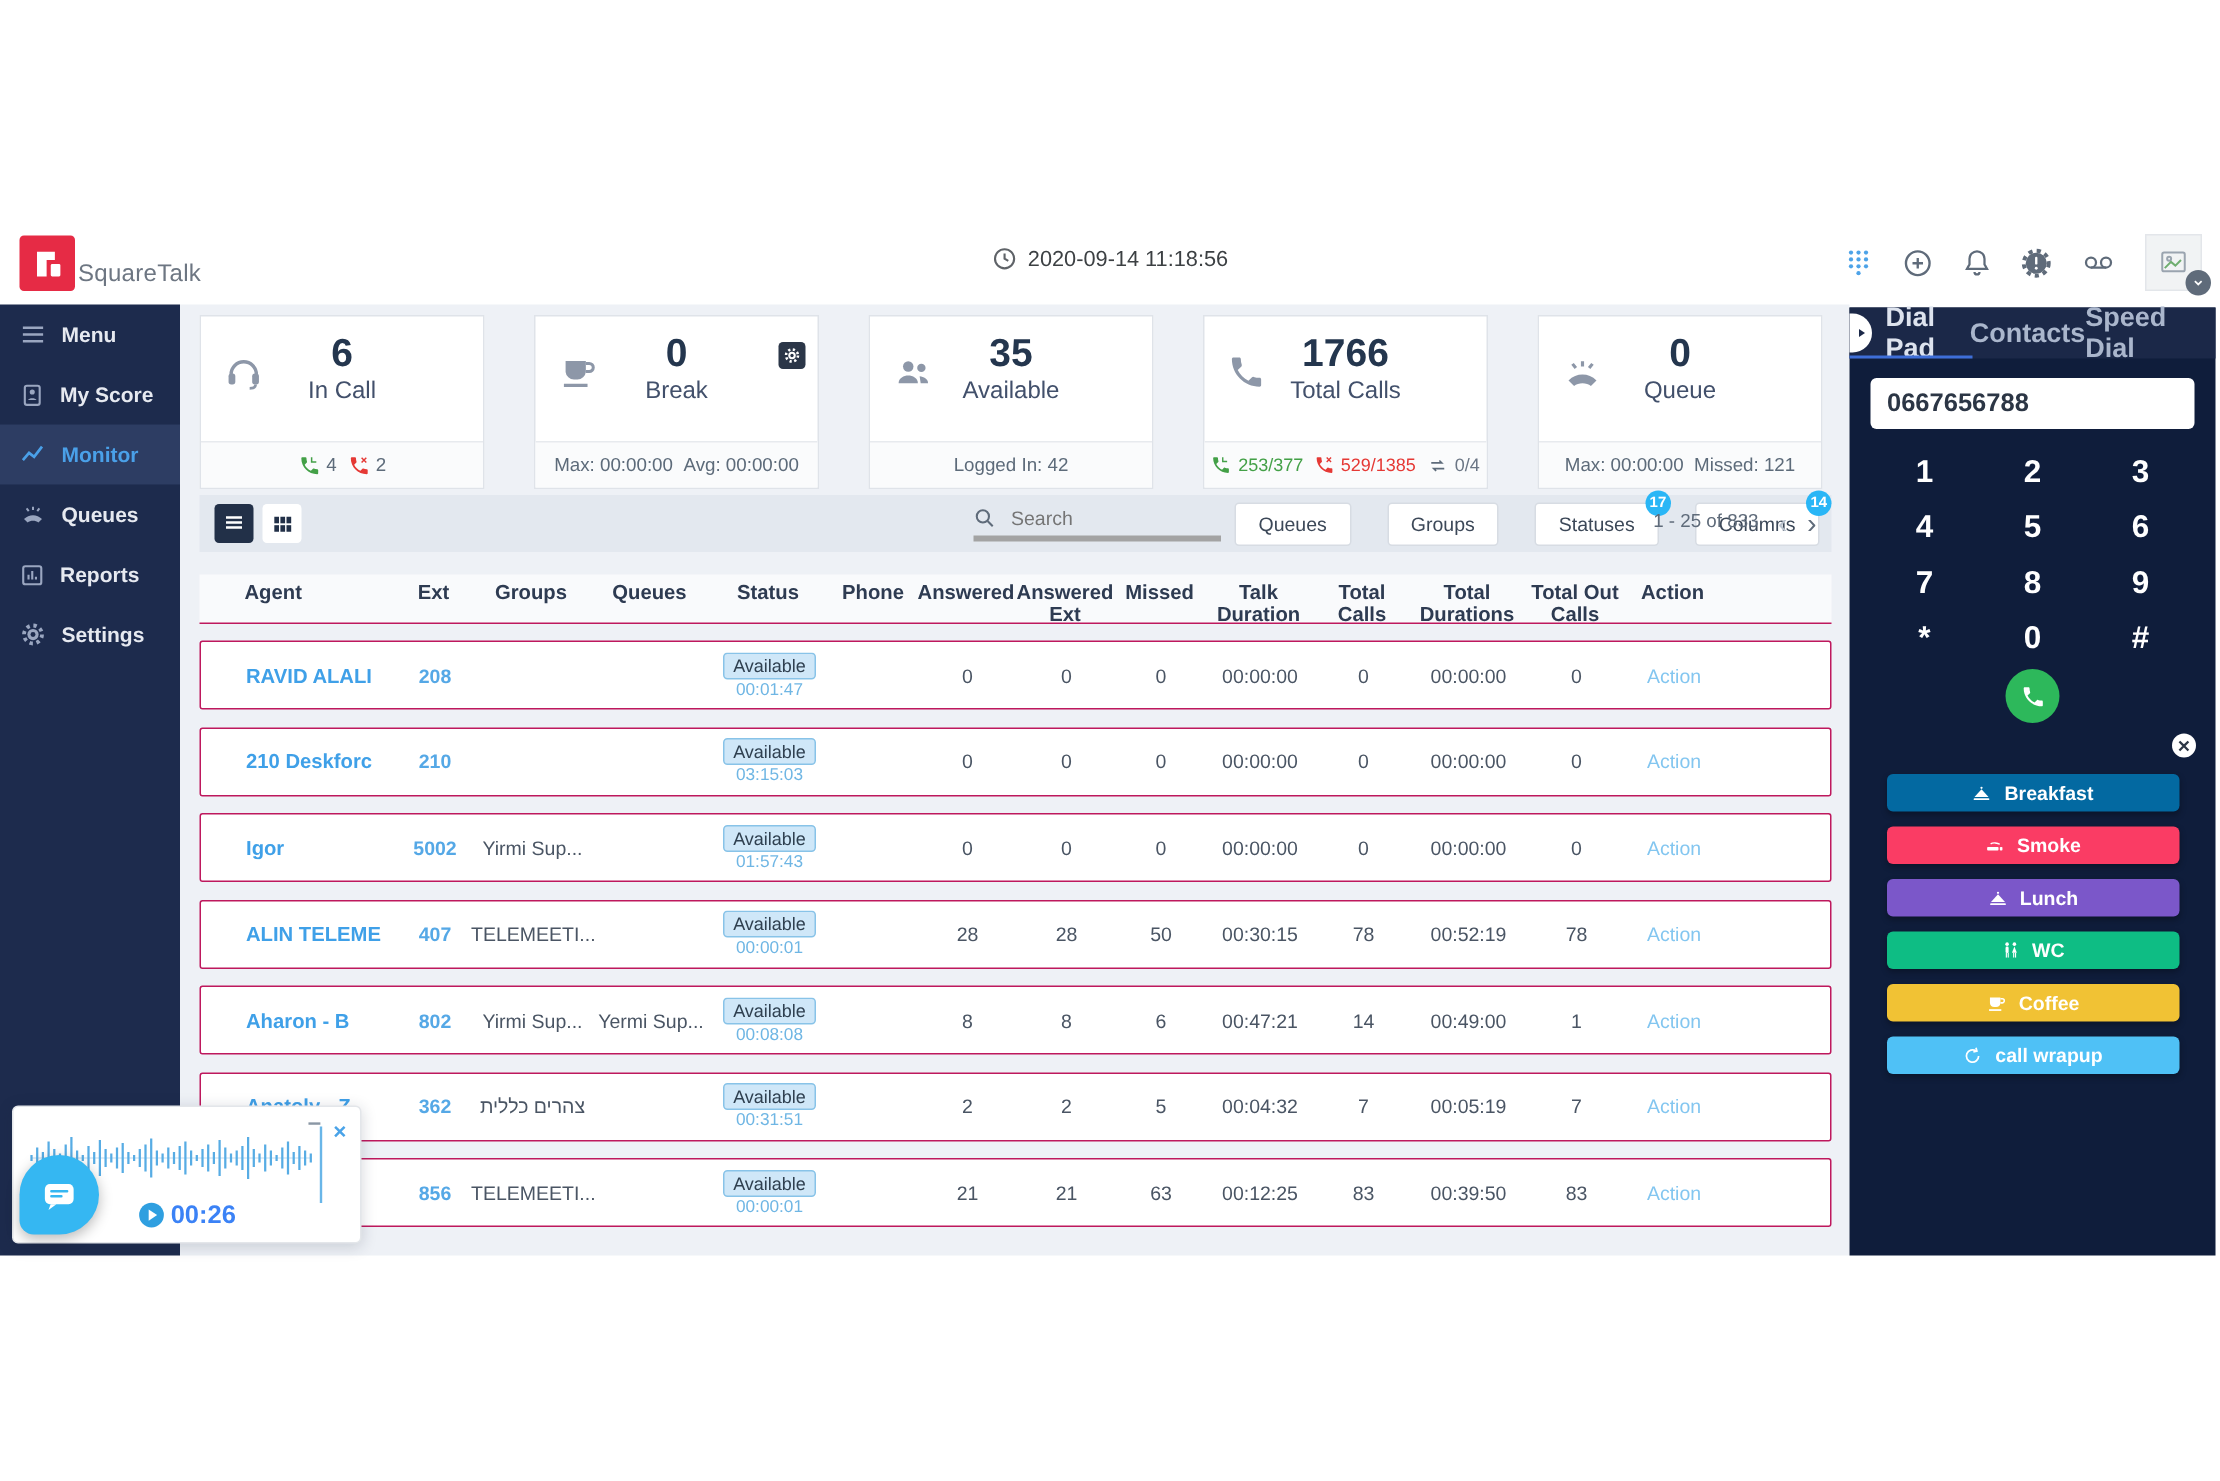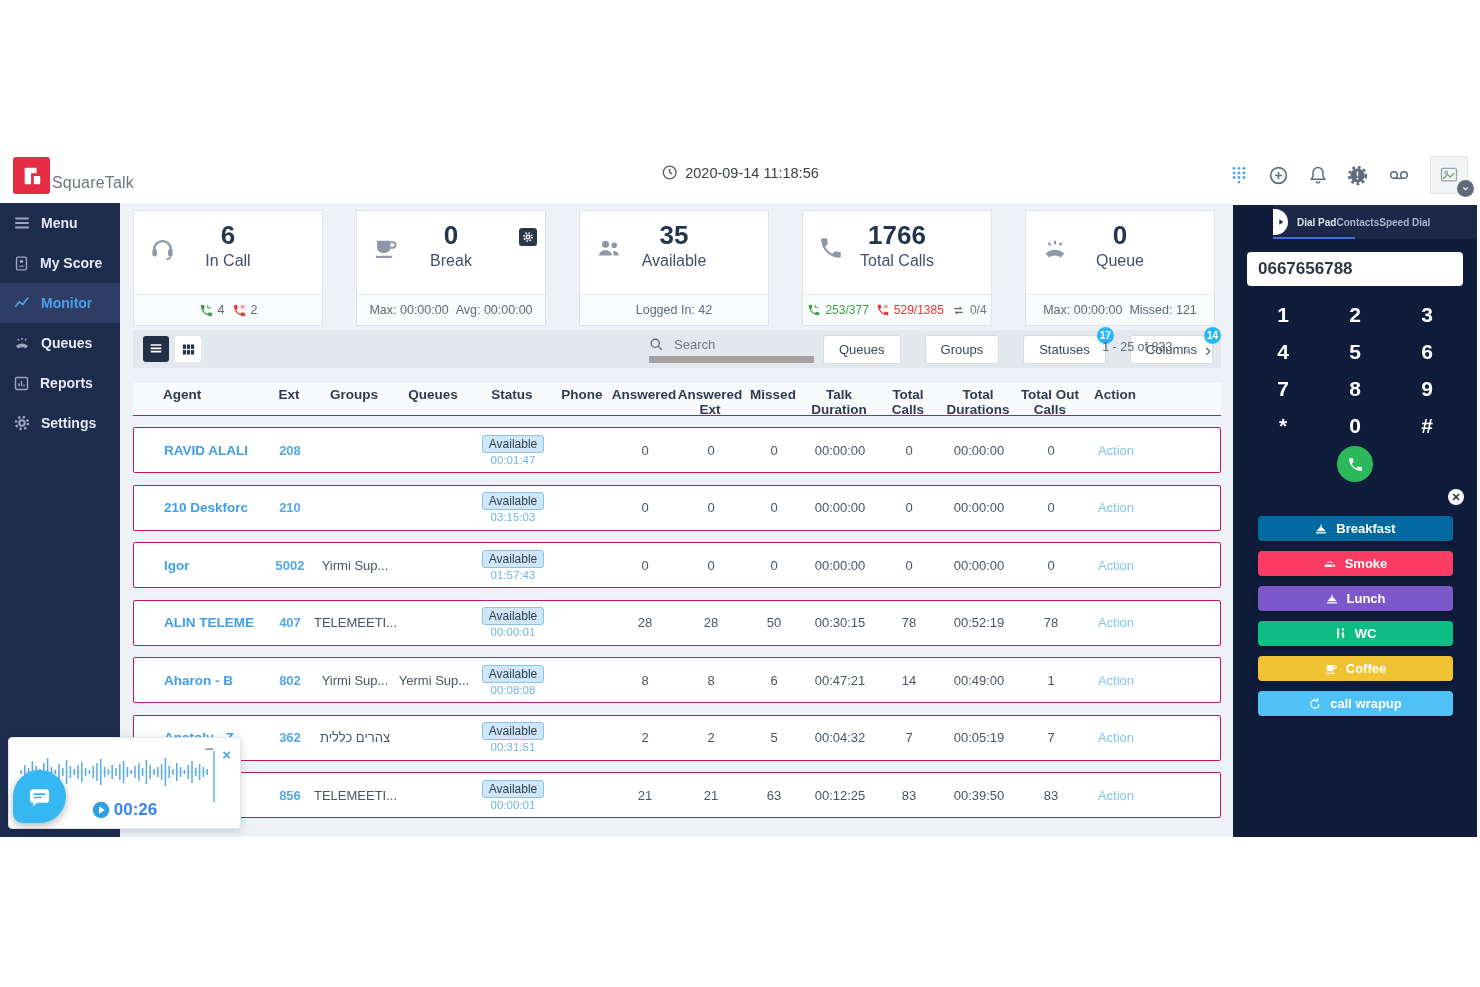--- a/index.html
+++ b/index.html
@@ -45,21 +45,21 @@
   .card-lbl { text-align:center; font-size:16px; color:#42506b; margin-top:1px; }
   .card-foot { height:31px; border-top:1px solid #e7eaee; background:#fafbfc; display:flex; align-items:center; justify-content:center; gap:7px; font-size:12.5px; color:#5d6b7a; white-space:nowrap; }
   .fgreen { color:#43a047; } .fred { color:#e53935; } .fgray { color:#6b7685; }
   .foot-pair { display:flex; align-items:center; gap:4px; }
 
   
   .toolbar { position:absolute; left:13px; top:127px; width:1088px; height:38px; background:#e3e8ef; display:flex; align-items:center; padding:0 10px; }
   .vtoggle { width:26px; height:26px; border-radius:3px; display:flex; align-items:center; justify-content:center; cursor:pointer; margin-right:6px; }
   .vtoggle.on { background:#223048; color:#fff; }
   .vtoggle.off { background:#fff; color:#223048; }
-  .search-wrap { position:absolute; left:516px; display:flex; align-items:center; gap:8px; border-bottom:7px solid #a3a3a3; width:165px; padding-bottom:3px; color:#5f6b7a; }
+  .search-wrap { position:absolute; left:516px; display:flex; align-items:center; gap:8px; border-bottom:4px solid #a3a3a3; width:165px; padding-bottom:3px; color:#5f6b7a; }
   .search-wrap input { border:none; outline:none; background:transparent; font-size:13px; width:130px; color:#3c4858; font-family:"Liberation Sans",sans-serif; }
   .filters { position:absolute; left:690px; display:flex; gap:24px; }
   .fbtn { position:relative; background:#fff; border:1px solid #d7dce3; border-radius:3px; padding:6px 15px; font-size:13px; color:#3c4858; cursor:pointer; white-space:nowrap; }
   .fbadge { position:absolute; top:-9px; right:-9px; width:17px; height:17px; border-radius:50%; background:#29b6f6; color:#fff; font-size:10px; font-weight:bold; display:flex; align-items:center; justify-content:center; }
   .pager { position:absolute; right:10px; display:flex; align-items:flex-start; gap:13px; font-size:12.5px; color:#5f6b7a; }
   .pchev { font-size:19px; line-height:1; cursor:pointer; }
   .pchev.dis { color:#b9c2cd; }
 
   
   .grid14 { display:grid; grid-template-columns:120px 48px 82px 76px 82px 58px 66px 66px 60px 72px 66px 74px 70px 60px; align-items:center; }
@@ -79,21 +79,21 @@
   
   .player { position:absolute; left:8px; top:737px; width:233px; height:92px; background:#fff; border:1px solid #e3e6ea; border-radius:4px; box-shadow:0 2px 10px rgba(30,40,60,.18); z-index:20; }
   .pmin { position:absolute; right:26px; top:2px; color:#8a97a5; font-size:16px; font-weight:bold; cursor:pointer; }
   .pclose { position:absolute; right:9px; top:8px; color:#4aa3e8; font-size:15px; font-weight:bold; cursor:pointer; }
   .pctrl { position:absolute; left:0; right:0; bottom:8px; display:flex; align-items:center; justify-content:center; gap:4px; }
   .ptime { font-size:17px; font-weight:bold; color:#3b82f6; }
   .chat-bubble { position:absolute; left:13px; top:770px; width:53px; height:53px; background:#35b7f2; border-radius:50% 50% 50% 18%; box-shadow:0 3px 9px rgba(0,0,0,.28); z-index:21; display:flex; align-items:center; justify-content:center; cursor:pointer; }
 
   
   .rpanel { position:absolute; left:1233px; top:205px; width:244px; height:632px; background:#0f1d3b; color:#fff; }
-  .rtabs { position:relative; height:34px; background:#1b2848; display:flex; align-items:center; padding:0 14px 0 24px; font-size:10px; font-weight:bold; color:#aab6cc;margin-left:40px; }
+  .rtabs { position:relative; height:34px; background:#1b2848; display:flex; align-items:center; justify-content:space-between; padding:0 14px 0 24px; font-size:18px; font-weight:bold; color:#aab6cc; }
   .rtab { cursor:pointer; }
   .rtab.active { color:#dde3ee; }
   .rtab-underline { position:absolute; left:0; top:32px; width:82px; height:2px; background:#3e6ed8; }
   .collapse-handle { position:absolute; left:0; top:4px; width:15px; height:26px; background:#fff; border-radius:0 13px 13px 0; display:flex; align-items:center; justify-content:center; color:#1b2848; font-size:9px; cursor:pointer; z-index:2; }
   .dial-input { margin:13px 14px 4px 14px; height:34px; background:#fff; border-radius:4px; border:none; width:216px; font-size:17px; font-weight:bold; color:#2c3645; padding:0 11px; font-family:"Liberation Sans",sans-serif; }
   .keypad { display:grid; grid-template-columns:repeat(3,72px); justify-content:center; margin-top:6px; }
   .key { height:37px; display:flex; align-items:center; justify-content:center; font-size:21px; font-weight:bold; color:#fff; cursor:pointer; }
   .call-btn { width:36px; height:36px; border-radius:50%; background:#2db85b; margin:2px auto 0 auto; display:flex; align-items:center; justify-content:center; cursor:pointer; color:#fff; }
   .panel-close { width:16px; height:16px; border-radius:50%; background:#fff; color:#2c3645; font-size:11px; font-weight:bold; display:flex; align-items:center; justify-content:center; margin:7px 13px 0 auto; cursor:pointer; }
   .statuses { display:flex; flex-direction:column; gap:10px; align-items:center; margin-top:11px; }

